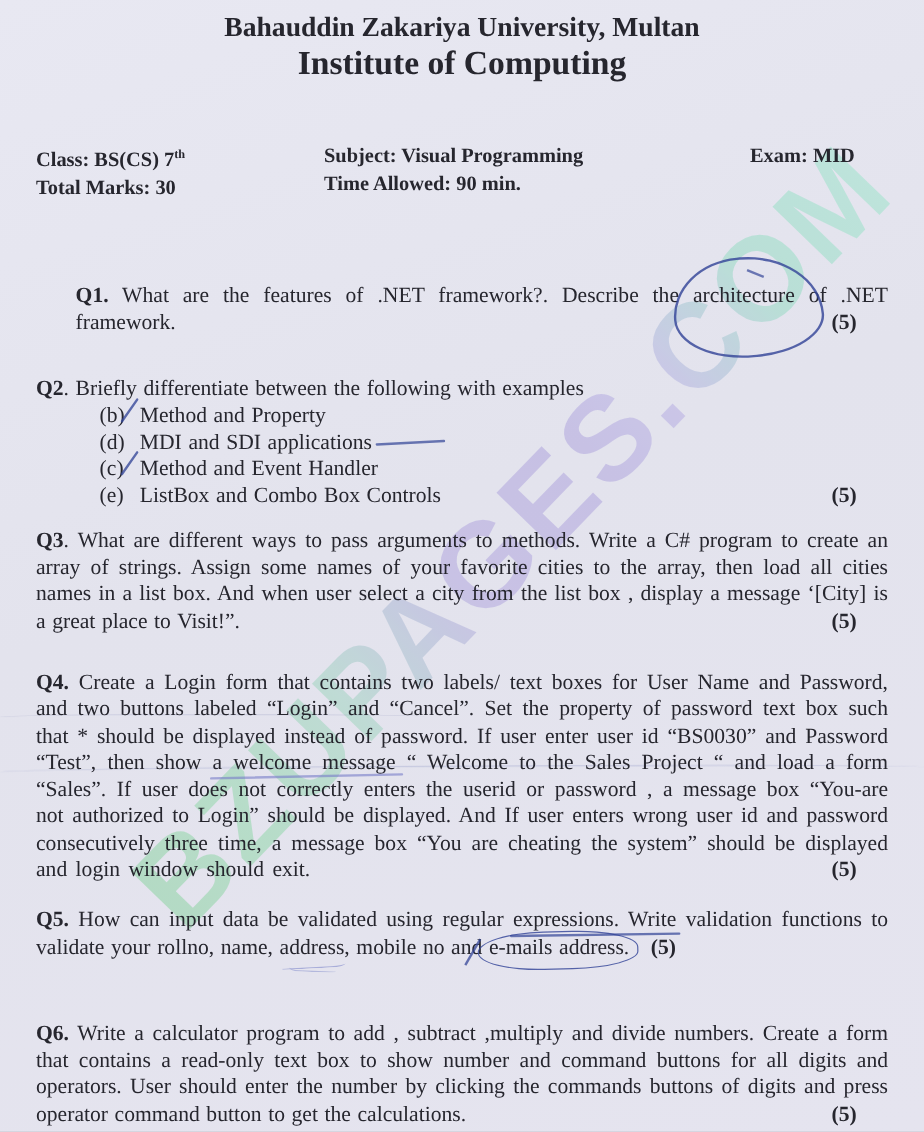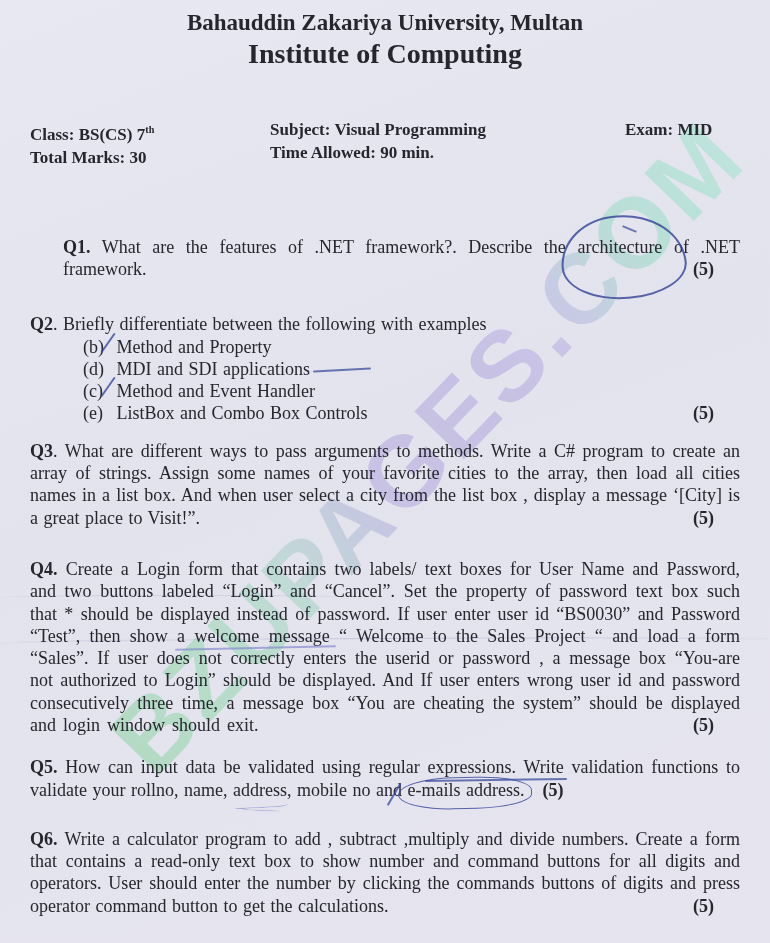--- a/index.html
+++ b/index.html
@@ -37,21 +37,21 @@
   .mcol2{width:355px;}
   .mcol3{flex:1;}
   sup{font-size:.6em;}
   .q{position:relative;text-align:justify;font-size:18px;line-height:22.3px;word-spacing:1px;}
   .q .qn{font-weight:bold;}
   .q1{margin-top:67px;margin-left:33px;}
   .q2{margin-top:33px;}
   .q3{margin-top:15px;}
   .q4{margin-top:29px;word-spacing:2.5px;}
   .q5{margin-top:20px;}
-  .q6{margin-top:27px;}
+  .q6{margin-top:50px;}
   .qitem{padding-left:53px;text-align:left;}
   .qlabel{display:inline-block;min-width:28px;}
   .marks{position:absolute;right:26px;bottom:0;font-weight:bold;}
   .marks-inline{font-weight:bold;margin-left:18px;}
   
   .w-circled{position:relative;}
   .w-circled::before{content:"";position:absolute;left:-16px;top:-22px;
     width:calc(100% + 36px);height:80px;
     border:2.3px solid rgba(52,70,152,.82);
     border-radius:46% 54% 48% 52% / 58% 64% 38% 44%;

